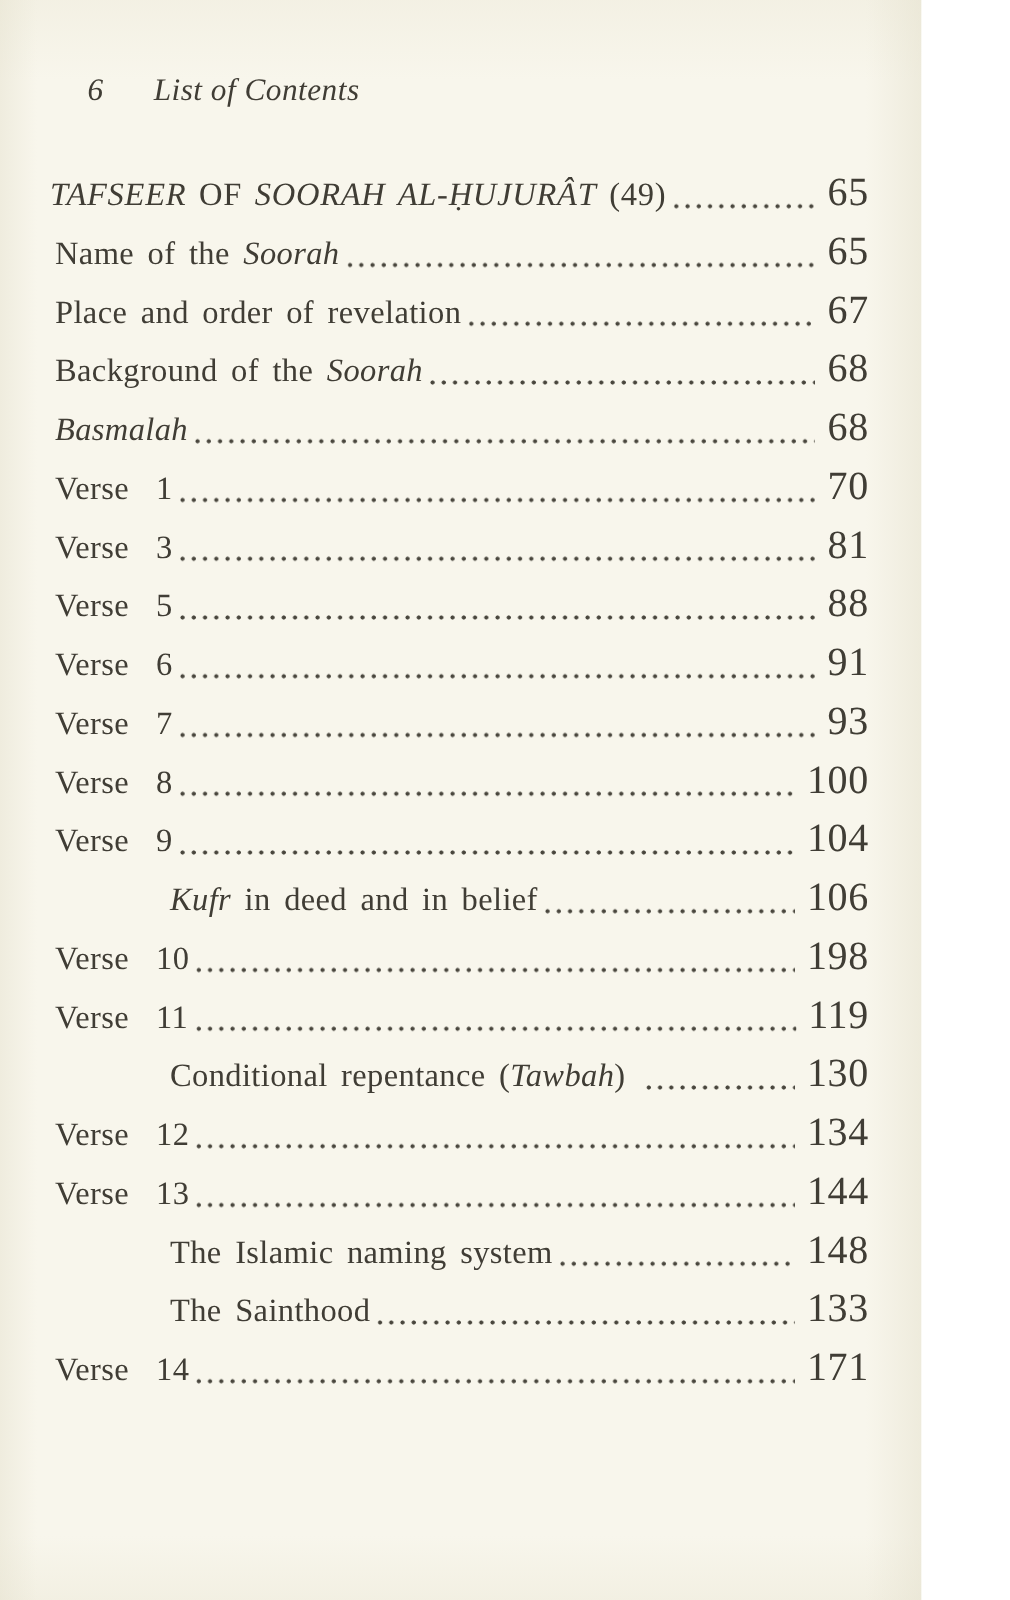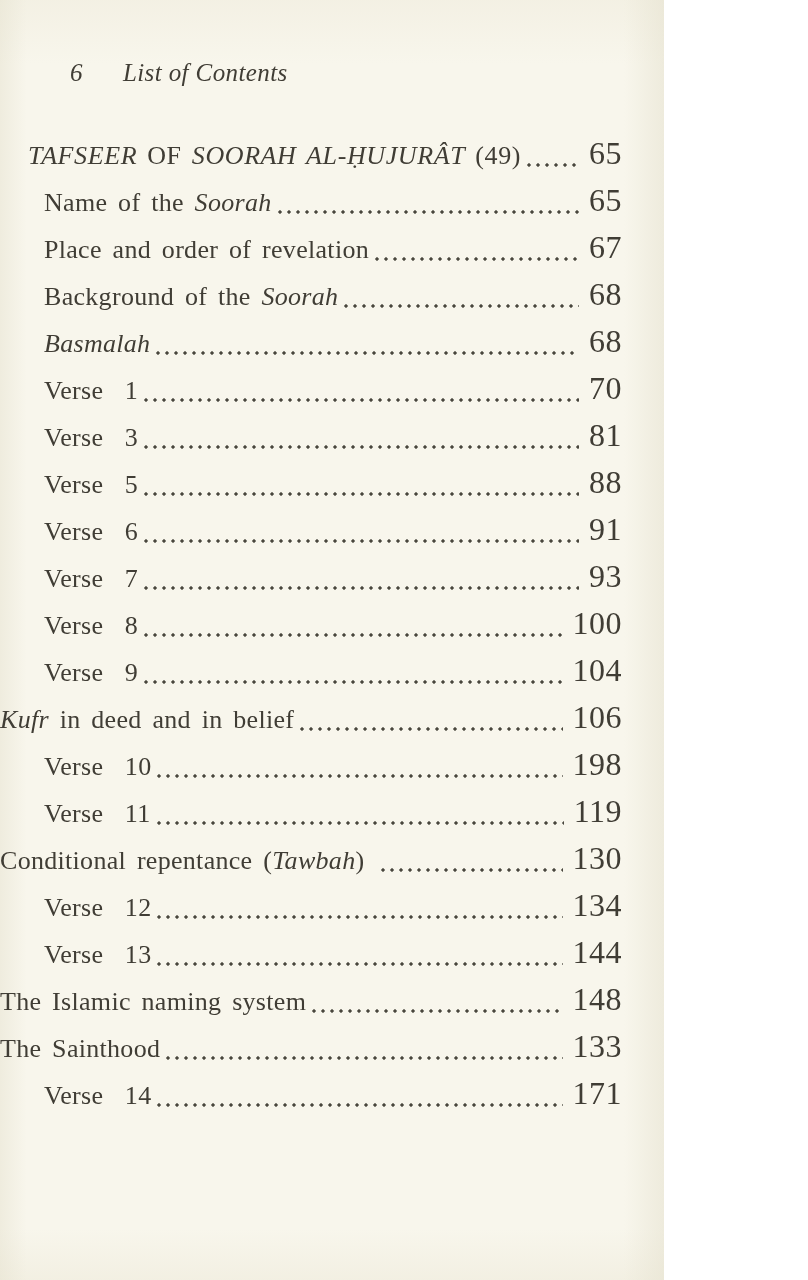--- a/index.html
+++ b/index.html
@@ -1,21 +1,21 @@
 <!DOCTYPE html>
 <html><head>
 <meta charset="utf-8">
 <style>
   html, body {
     margin: 0;
     padding: 0;
   }
   .page {
     position: relative;
-    width: 664px;
+    width: 737px;
     height: 1280px;
     overflow: hidden;
     background:
       linear-gradient(90deg, rgba(228,224,205,0.45) 0%, rgba(228,224,205,0) 4%, rgba(228,224,205,0) 94%, rgba(228,224,205,0.5) 100%),
       linear-gradient(180deg, rgba(234,230,212,0.35) 0%, rgba(234,230,212,0) 5%, rgba(234,230,212,0) 96%, rgba(234,230,212,0.4) 100%),
       #f8f6ec;
     font-family: "Liberation Serif", "DejaVu Serif", serif;
     color: #403d35;
   }
   .running-head {
@@ -38,23 +38,23 @@
     right: 0;
   }
   .toc-row {
     display: flex;
     align-items: flex-end;
     height: 47px;
     box-sizing: border-box;
     padding-bottom: 6px;
     padding-right: 42px;
   }
-  .toc-row.indent-0 { padding-left: 28px; }
+  .toc-row.indent-0 { padding-left: 28px; margin-left: 12px; }
   .toc-row.indent-1 { padding-left: 44px; }
-  .toc-row.indent-2 { }
+  .toc-row.indent-2 { padding-left: 136px; }
   .toc-label {
     white-space: pre;
     font-size: 26px;
     line-height: 1;
     word-spacing: 4px;
     letter-spacing: 0.3px;
   }
   .toc-row.chapter-title .toc-label {
     letter-spacing: 0.6px;
     word-spacing: 3px;

